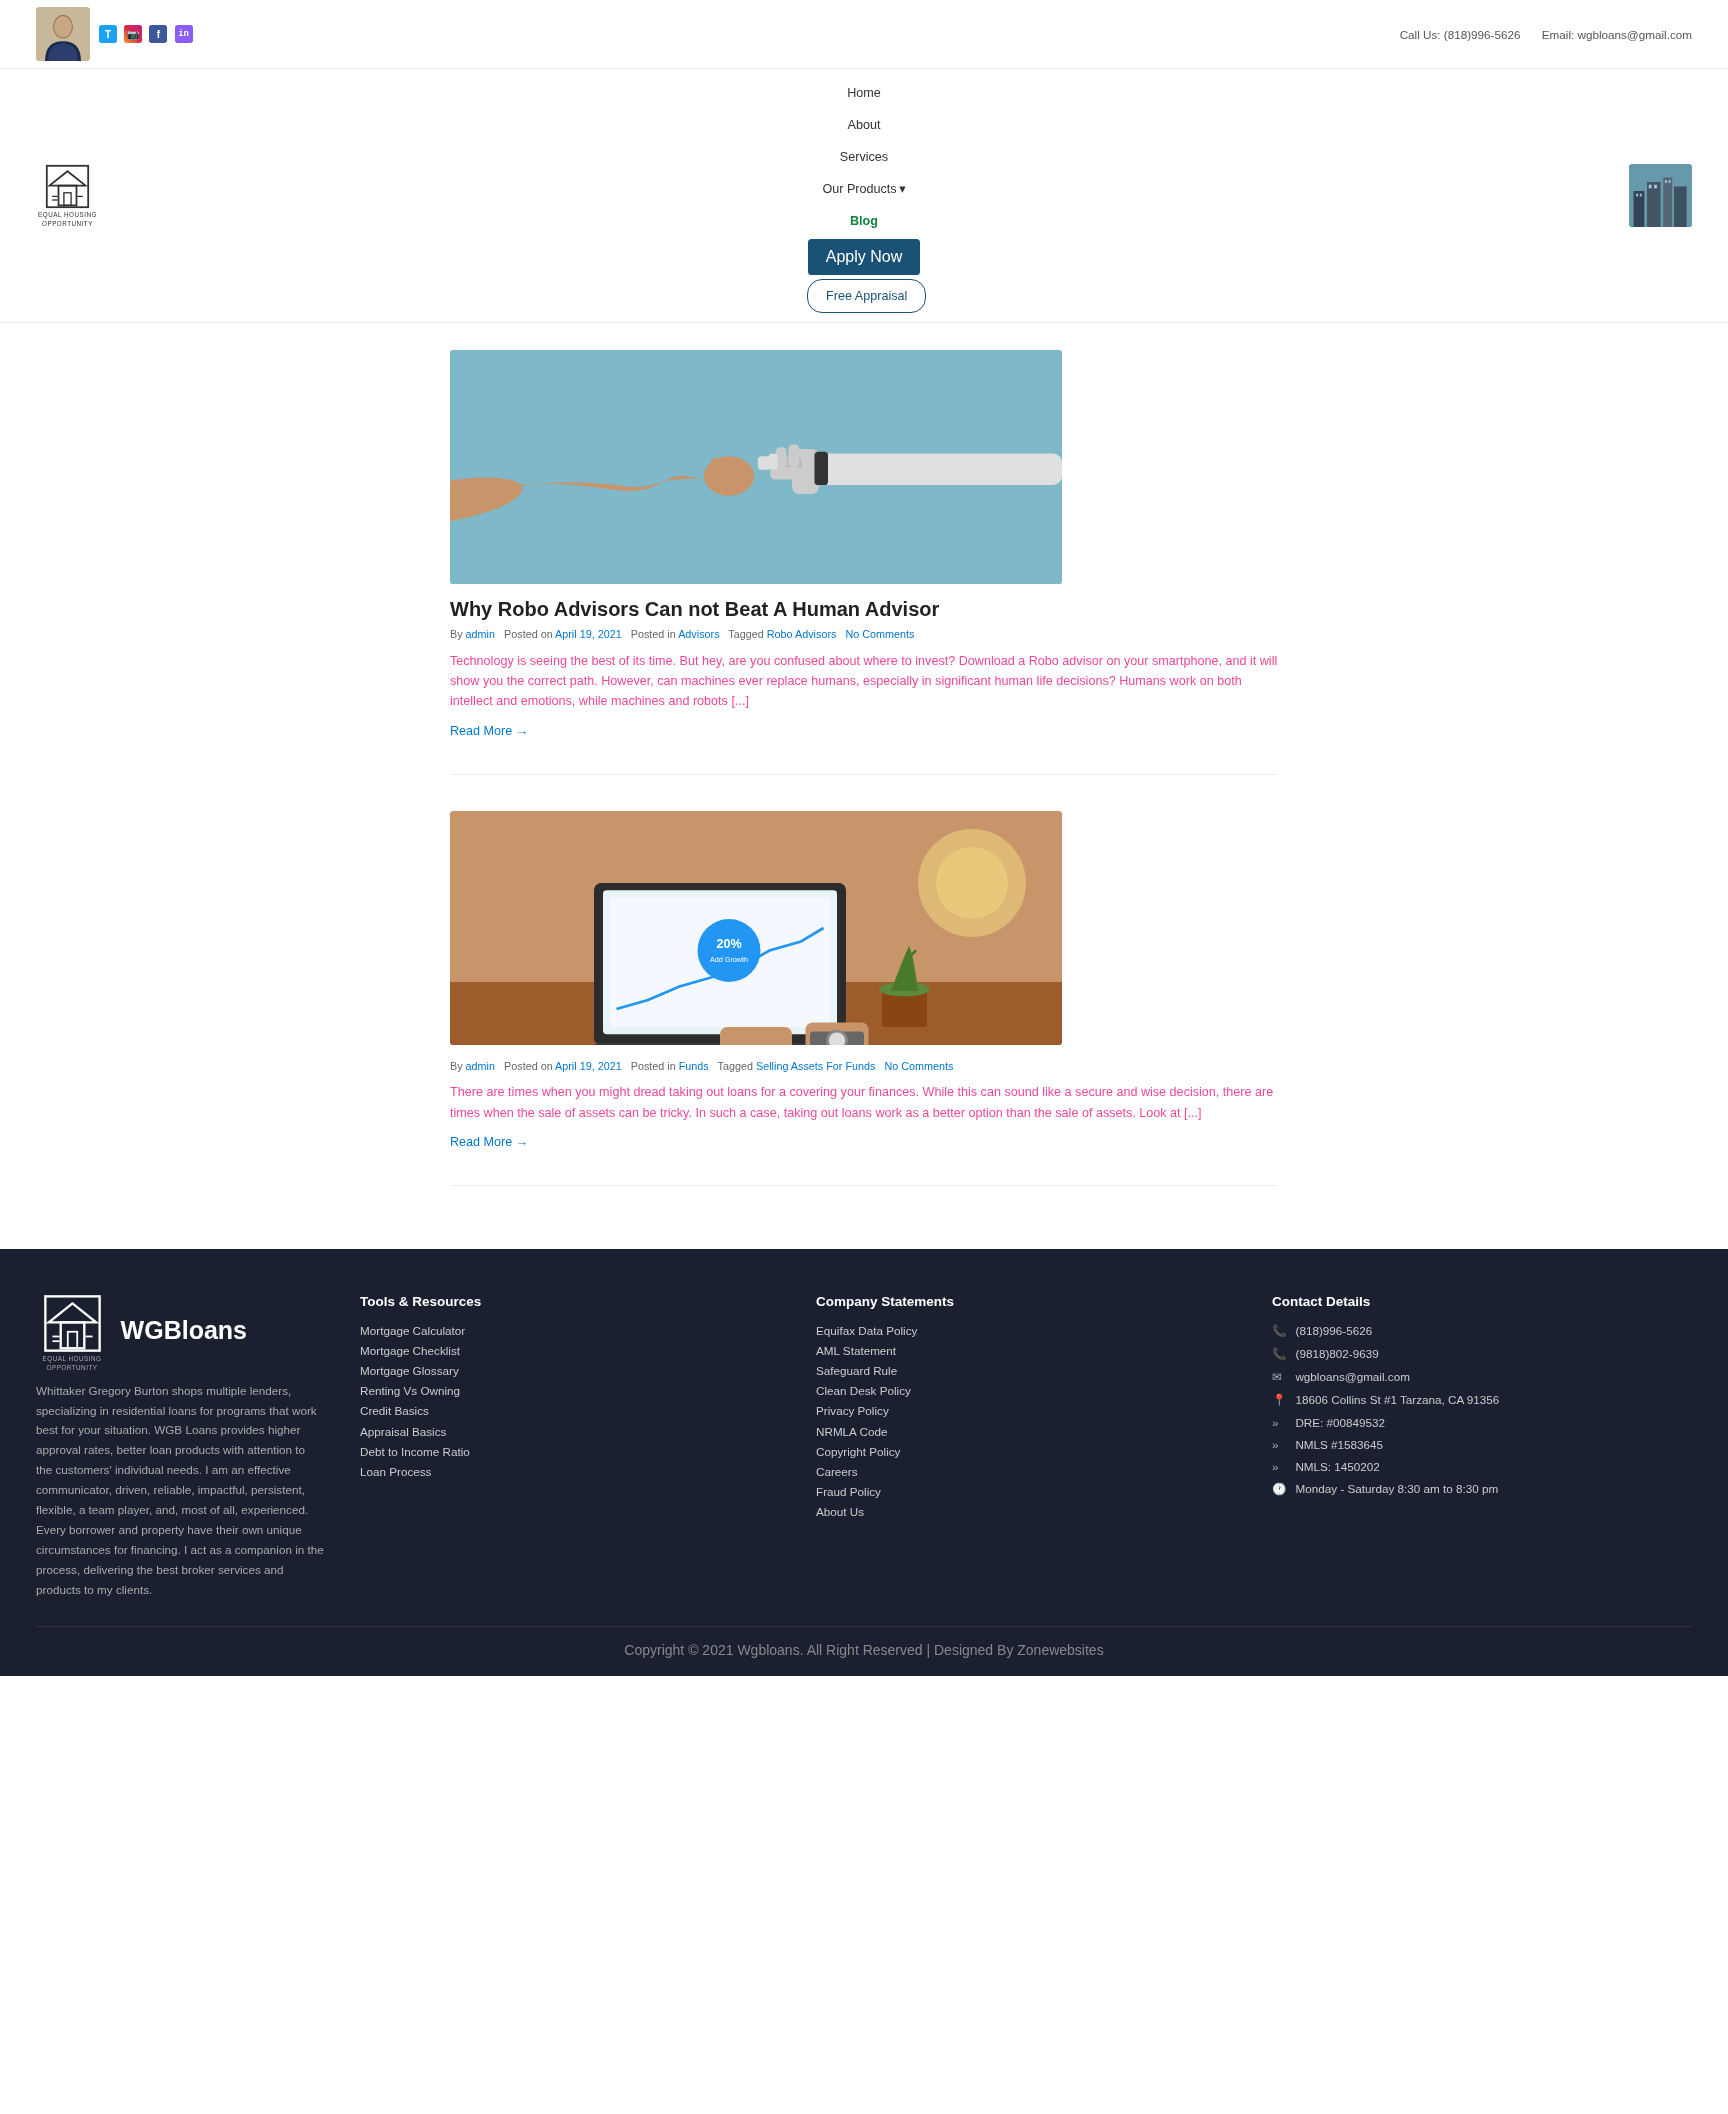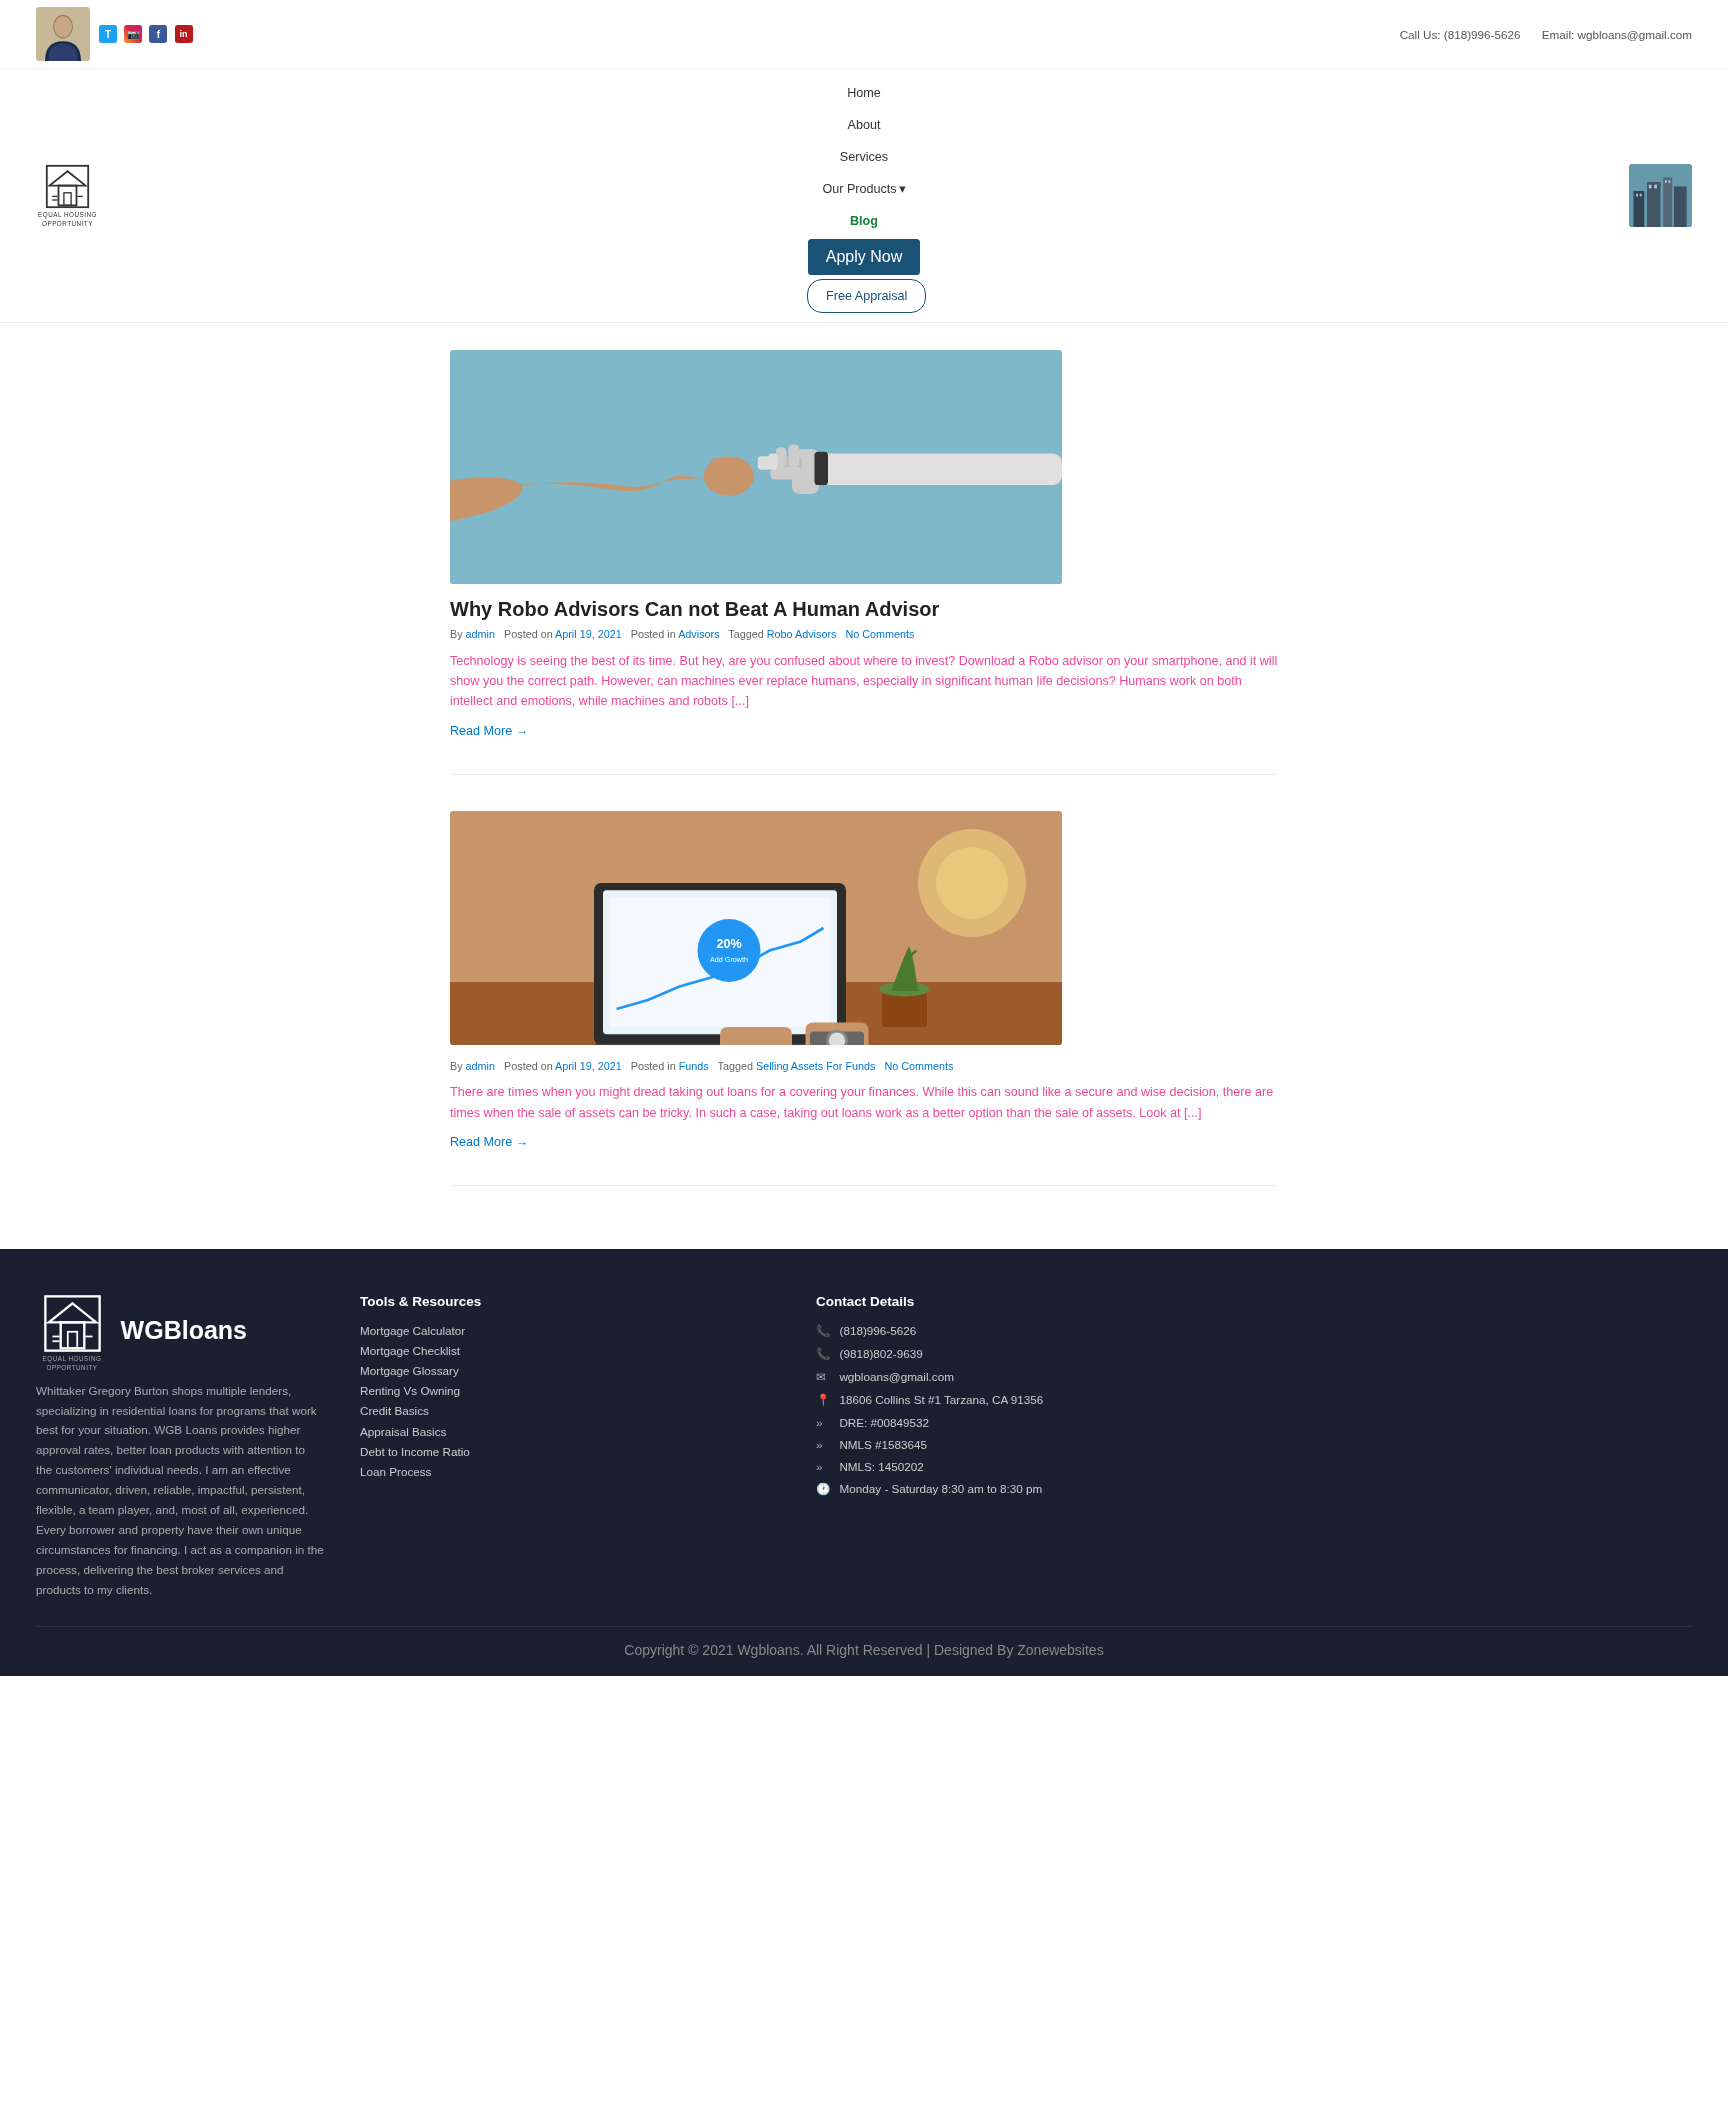--- a/index.html
+++ b/index.html
@@ -13,21 +13,21 @@
       display: flex;
       align-items: center;
       justify-content: space-between;
     }
     .top-bar-left { display: flex; align-items: center; gap: 9px; }
     .social-icons { display: flex; gap: 7.2px; align-items: center; }
     .social-icon { width: 18px; height: 18px; border-radius: 2.7px; display: flex; align-items: center; justify-content: center; font-size: 10px; font-weight: bold; color: #fff; cursor: pointer; }
     .social-twitter { background: #1da1f2; }
     .social-instagram { background: linear-gradient(45deg, #f09433, #e6683c, #dc2743, #cc2366, #bc1888); }
     .social-facebook { background: #3b5998; }
-    .social-linkedin { background: #b91c1c; }
+    .social-linkedin { background: #8b5cf6; font-family: Liberation Mono, monospace; }
     .top-bar-right { font-size: 11.7px; color: #555; }
     .top-bar-right span { margin-left: 18px; }
 
     
     .nav-bar {
       background: #fff;
       border-bottom: 0.9px solid #eee;
       padding: 9px 36px;
       display: flex;
       align-items: center;
@@ -271,20 +271,33 @@
       <a class="footer-link">Mortgage Calculator</a>
       <a class="footer-link">Mortgage Checklist</a>
       <a class="footer-link">Mortgage Glossary</a>
       <a class="footer-link">Renting Vs Owning</a>
       <a class="footer-link">Credit Basics</a>
       <a class="footer-link">Appraisal Basics</a>
       <a class="footer-link">Debt to Income Ratio</a>
       <a class="footer-link">Loan Process</a>
     </div>
 
+    <div class="footer-col">
+      <div class="footer-col-title">Company Statements</div>
+      <a class="footer-link">Equifax Data Policy</a>
+      <a class="footer-link">AML Statement</a>
+      <a class="footer-link">Safeguard Rule</a>
+      <a class="footer-link">Clean Desk Policy</a>
+      <a class="footer-link">Privacy Policy</a>
+      <a class="footer-link">NRMLA Code</a>
+      <a class="footer-link">Copyright Policy</a>
+      <a class="footer-link">Careers</a>
+      <a class="footer-link">Fraud Policy</a>
+      <a class="footer-link">About Us</a>
+    </div>
 
     <div class="footer-col">
       <div class="footer-col-title">Contact Details</div>
       <div class="contact-item">
         <span class="contact-icon">📞</span>
         <span>(818)996-5626</span>
       </div>
       <div class="contact-item">
         <span class="contact-icon">📞</span>
         <span>(9818)802-9639</span>

